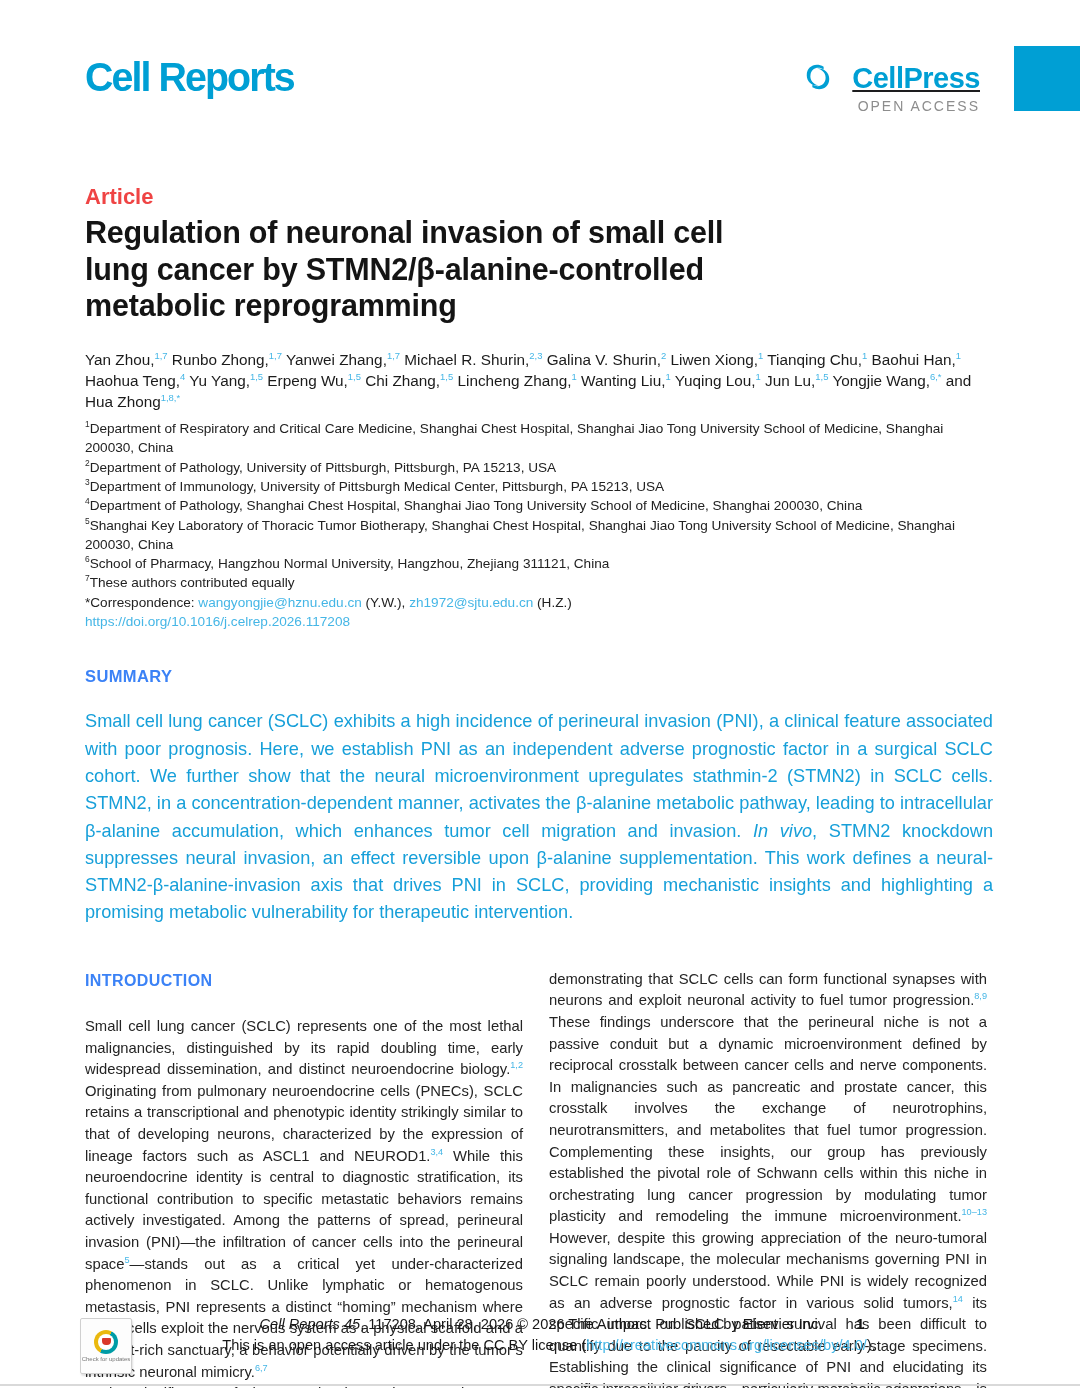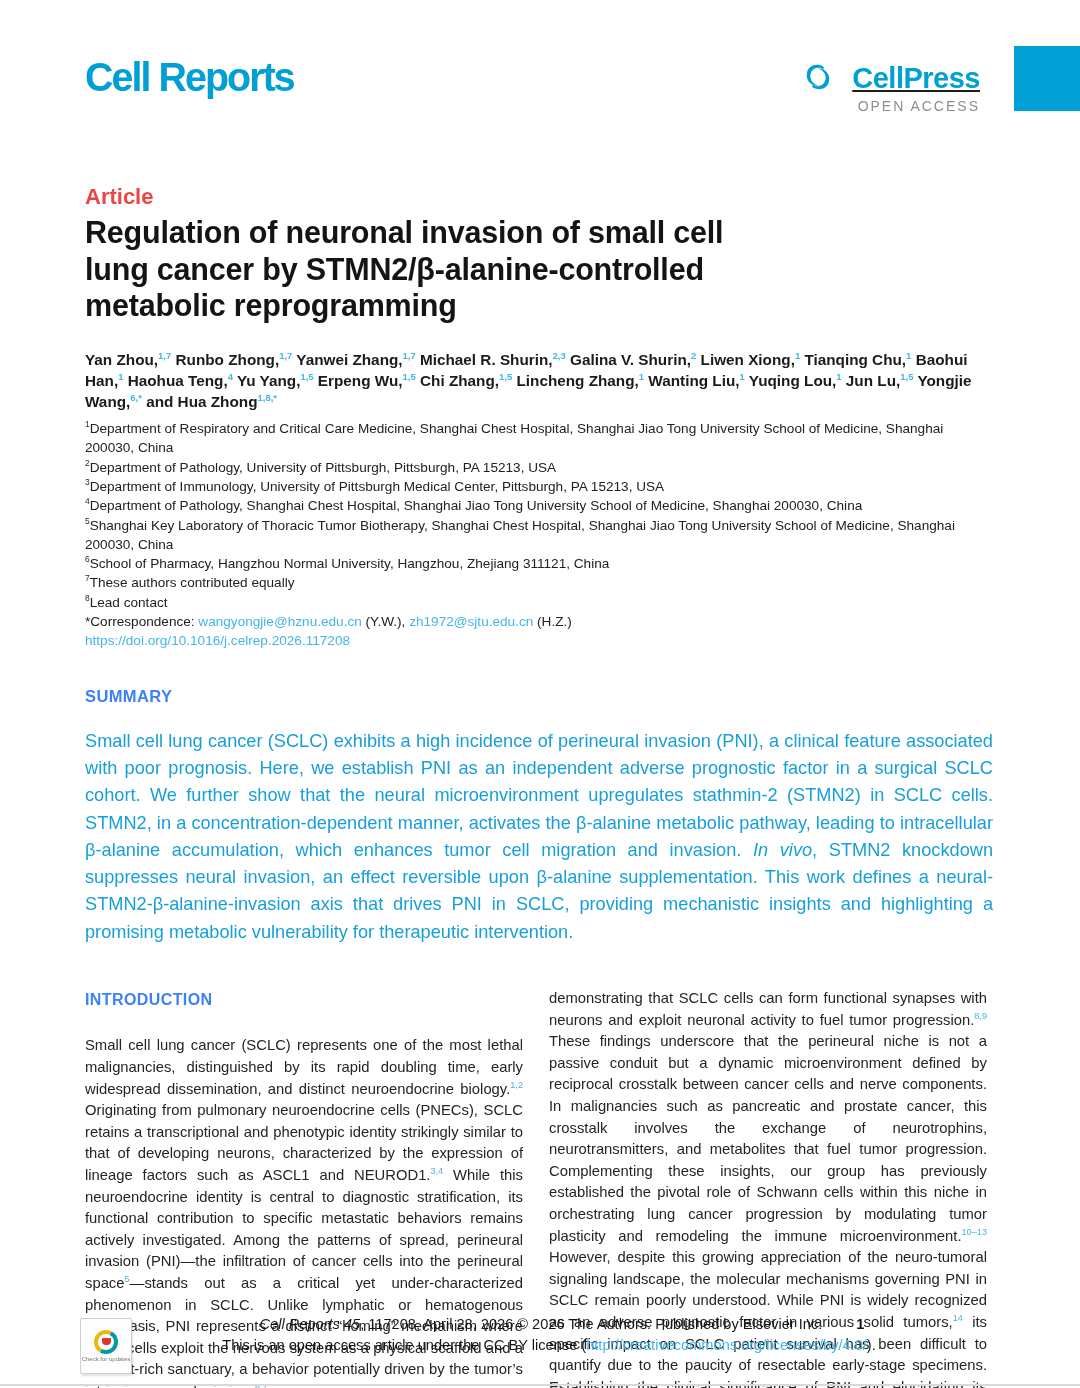--- a/index.html
+++ b/index.html
@@ -19,21 +19,21 @@
   .cellpress-wrap{position:absolute;top:34px;right:100px;text-align:center;}
   .cellpress-row{display:flex;align-items:flex-start;gap:19px;justify-content:flex-end;text-decoration:underline;}
   .cellpress-name{font-size:29px;font-weight:bold;color:#009fd4;letter-spacing:-0.5px;}
   .open-access{font-size:14px;color:#8d8d8d;letter-spacing:2px;margin-top:2px;text-align:right;}
   .corner-accent{position:absolute;top:18px;right:0;width:66px;height:65px;background:#009fd4;}
 
   
   .article-head{padding:0 85px;}
   .article-label{color:#ef4444;font-size:22px;font-weight:bold;margin-top:50px;}
   .title{font-size:30.5px;font-weight:bold;color:#141414;line-height:1.2;letter-spacing:-0.2px;margin-top:4px;}
-  .authors{margin-top:25px;font-size:15.3px;font-weight:bold;line-height:1.38;max-width:935px;color:#1b1b1b;}
+  .authors{margin-top:25px;font-size:15.3px;font-weight:normal;line-height:1.38;max-width:935px;color:#1b1b1b;}
   .affiliations{margin-top:7px;font-size:13.6px;line-height:1.42;color:#222;max-width:925px;}
   .affiliations .aff-line{}
   .affiliations sup.sp{color:#2a2a2a;}
   sup.sp{font-size:62%;line-height:0;color:#45b6e6;}
   .lnk{color:#45b6e6;}
 
   
   .summary-section{padding:0 85px;margin-top:36px;}
   .section-heading{color:#3b82f6;font-size:16.5px;font-weight:bold;letter-spacing:.4px;}
   .summary-text{
@@ -99,21 +99,20 @@
     </div>
     <div class="authors">Yan Zhou,<sup class="sp">1,7</sup> Runbo Zhong,<sup class="sp">1,7</sup> Yanwei Zhang,<sup class="sp">1,7</sup> Michael R. Shurin,<sup class="sp">2,3</sup> Galina V. Shurin,<sup class="sp">2</sup> Liwen Xiong,<sup class="sp">1</sup> Tianqing Chu,<sup class="sp">1</sup> Baohui Han,<sup class="sp">1</sup> Haohua Teng,<sup class="sp">4</sup> Yu Yang,<sup class="sp">1,5</sup> Erpeng Wu,<sup class="sp">1,5</sup> Chi Zhang,<sup class="sp">1,5</sup> Lincheng Zhang,<sup class="sp">1</sup> Wanting Liu,<sup class="sp">1</sup> Yuqing Lou,<sup class="sp">1</sup> Jun Lu,<sup class="sp">1,5</sup> Yongjie Wang,<sup class="sp">6,*</sup> and Hua Zhong<sup class="sp">1,8,*</sup></div>
     <div class="affiliations">
       <div class="aff-line"><sup class="sp">1</sup>Department of Respiratory and Critical Care Medicine, Shanghai Chest Hospital, Shanghai Jiao Tong University School of Medicine, Shanghai 200030, China</div>
       <div class="aff-line"><sup class="sp">2</sup>Department of Pathology, University of Pittsburgh, Pittsburgh, PA 15213, USA</div>
       <div class="aff-line"><sup class="sp">3</sup>Department of Immunology, University of Pittsburgh Medical Center, Pittsburgh, PA 15213, USA</div>
       <div class="aff-line"><sup class="sp">4</sup>Department of Pathology, Shanghai Chest Hospital, Shanghai Jiao Tong University School of Medicine, Shanghai 200030, China</div>
       <div class="aff-line"><sup class="sp">5</sup>Shanghai Key Laboratory of Thoracic Tumor Biotherapy, Shanghai Chest Hospital, Shanghai Jiao Tong University School of Medicine, Shanghai 200030, China</div>
       <div class="aff-line"><sup class="sp">6</sup>School of Pharmacy, Hangzhou Normal University, Hangzhou, Zhejiang 311121, China</div>
       <div class="aff-line"><sup class="sp">7</sup>These authors contributed equally</div>
-      <div class="aff-line"><sup class="sp">8</sup>Lead contact</div>
       <div class="aff-line">*Correspondence: <span class="lnk">wangyongjie@hznu.edu.cn</span> (Y.W.), <span class="lnk">zh1972@sjtu.edu.cn</span> (H.Z.)</div>
       <div class="aff-line"><span class="lnk">https://doi.org/10.1016/j.celrep.2026.117208</span></div>
     </div>
   </div>
 
   <div class="summary-section">
     <div class="section-heading">SUMMARY</div>
     <div class="summary-text">Small cell lung cancer (SCLC) exhibits a high incidence of perineural invasion (PNI), a clinical feature associated with poor prognosis. Here, we establish PNI as an independent adverse prognostic factor in a surgical SCLC cohort. We further show that the neural microenvironment upregulates stathmin-2 (STMN2) in SCLC cells. STMN2, in a concentration-dependent manner, activates the β-alanine metabolic pathway, leading to intracellular β-alanine accumulation, which enhances tumor cell migration and invasion. <i>In vivo</i>, STMN2 knockdown suppresses neural invasion, an effect reversible upon β-alanine supplementation. This work defines a neural-STMN2-β-alanine-invasion axis that drives PNI in SCLC, providing mechanistic insights and highlighting a promising metabolic vulnerability for therapeutic intervention.</div>
   </div>
 

